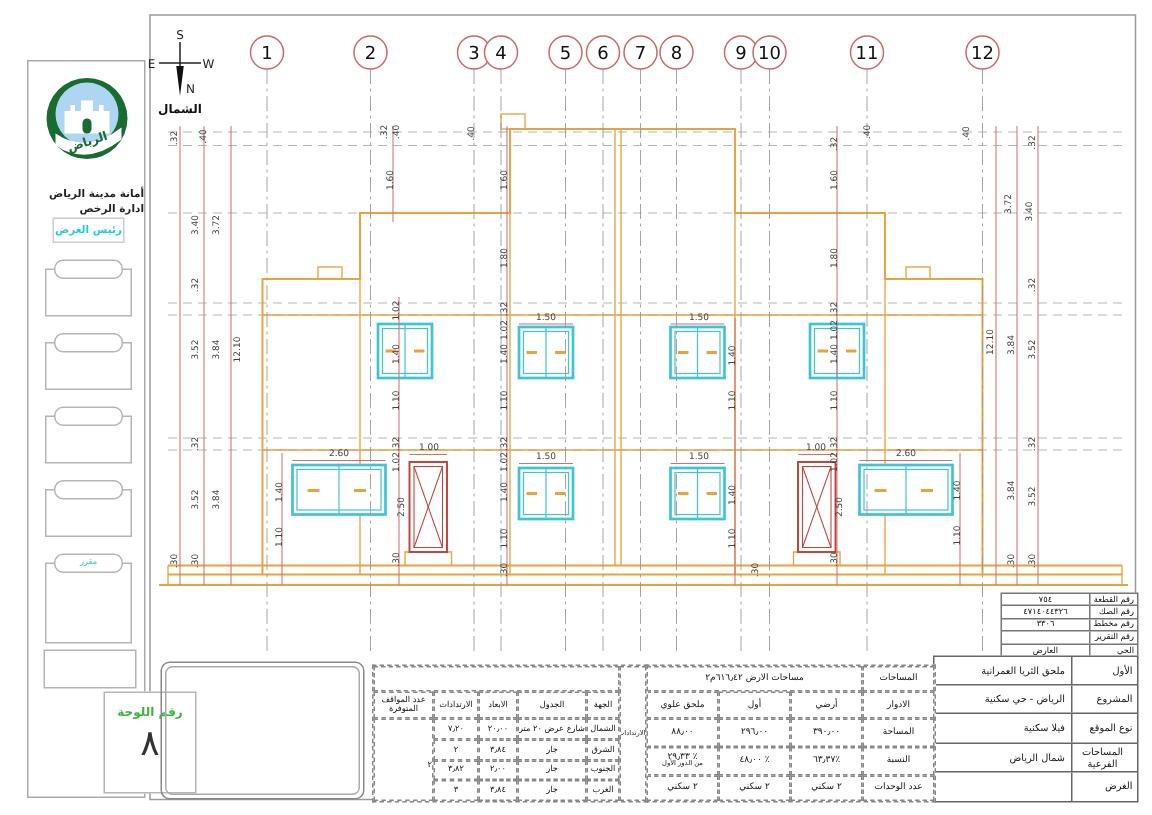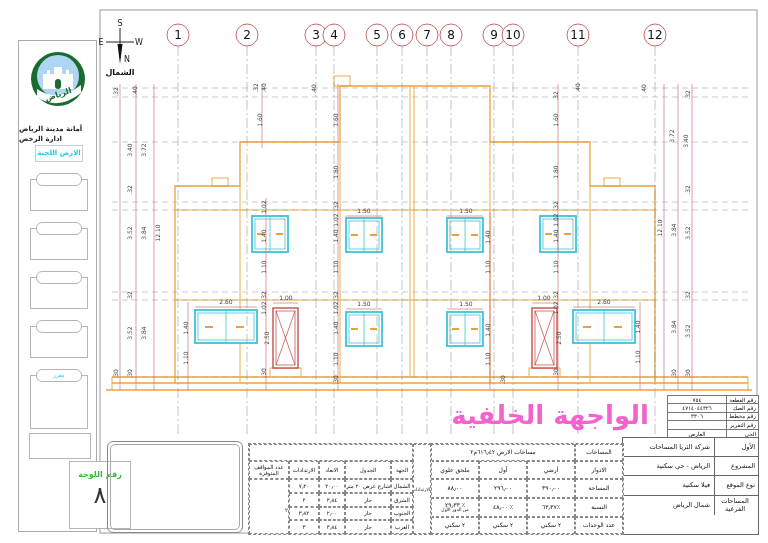--- a/index.html
+++ b/index.html
@@ -19,21 +19,21 @@
   .win-in{stroke:#3fc4d6;stroke-width:.8;fill:none;}
   .handle{stroke:#e8a33f;stroke-width:2;}
   .door{stroke:#c0433b;stroke-width:1.3;fill:#fff;}
   .door-in{stroke:#c0433b;stroke-width:.7;fill:none;}
   .frame{stroke:#9a9a9a;stroke-width:1;fill:none;}
   .compass-line{stroke:#222;stroke-width:1;}
   .compass-letter{font:8px "DejaVu Sans",sans-serif;fill:#222;text-anchor:middle;}
   .compass-label{font:bold 8px "DejaVu Sans",sans-serif;fill:#111;text-anchor:middle;direction:rtl;}
   
   #sidebar{position:absolute;left:18px;top:40px;width:77px;height:490px;border:1px solid #aaa;background:#fff;}
-  .authority{position:absolute;width:77px;text-align:left;font-size:7px;font-weight:bold;color:#222;direction:rtl;}
+  .authority{position:absolute;width:77px;text-align:right;font-size:7px;font-weight:bold;color:#222;direction:rtl;}
   .chief-box{position:absolute;left:16px;top:104px;width:46px;height:15px;border:1px solid #ccc;
              color:#25c8e6;font-size:7px;font-weight:bold;text-align:center;line-height:15px;direction:rtl;}
   .stampbox{position:absolute;left:11px;width:56px;height:30px;border:1px solid #b5b5b5;background:#fff;}
   .stamptab{position:absolute;left:17px;width:44px;height:11px;border:1px solid #b5b5b5;border-radius:6px;
             background:#fff;font-size:5.5px;color:#25c8e6;text-align:center;line-height:11px;direction:rtl;}
   .sheetbox{position:absolute;left:10px;width:60px;border:1px solid #b5b5b5;background:#fff;}
   .sheet-label{margin-top:8px;text-align:center;font-size:8px;font-weight:bold;color:#3db53d;direction:rtl;}
   .sheet-num{text-align:center;font-size:24px;color:#333;margin-top:2px;}
   
   #facade-title{position:absolute;left:450px;top:400px;width:200px;text-align:center;
@@ -341,41 +341,40 @@
       <circle cx="39" cy="27" r="21" fill="#aed6f2"></circle>
       <g clip-path="url(#skyclip)">
         <path d="M24 40 L24 25 L28 25 L28 21 L31 21 L31 25 L35 25 L35 18 L43 18 L43 25 L47 25 L47 21 L50 21 L50 25 L54 25 L54 40 Z" fill="#fff"></path>
         <rect x="36" y="30" width="6" height="10" rx="3" fill="#1a6b2f"></rect>
       </g>
       <path d="M18 40 Q39 54 62 36 L62 44 Q39 62 18 48 Z" fill="#fff"></path>
       <text x="40" y="48" font-size="8" font-weight="bold" fill="#1a6b2f" text-anchor="middle" transform="rotate(-18 40 48)" style="direction:rtl">الرياض</text>
     </svg>
     <div class="authority" style="top:84px;">أمانة مدينة الرياض</div>
     <div class="authority" style="top:94px;">ادارة الرخص</div>
-    <div class="chief-box">الارض اللجنة</div>
+    <div class="chief-box">رئيس الغرض</div>
 
     <div class="stampbox" style="top:138px;"></div>
     <div class="stamptab" style="top:132px;"></div>
     <div class="stampbox" style="top:187px;"></div>
     <div class="stamptab" style="top:181px;"></div>
     <div class="stampbox" style="top:236px;"></div>
     <div class="stamptab" style="top:230px;"></div>
     <div class="stampbox" style="top:285px;"></div>
     <div class="stamptab" style="top:279px;"></div>
     <div class="stampbox" style="top:334px;height:52px;"></div>
     <div class="stamptab" style="top:328px;">مقرر</div>
 
     <div class="sheetbox" style="top:392px;height:24px;"></div>
     <div class="sheetbox" style="top:420px;height:66px;margin-left:40px;">
       <div class="sheet-label">رقم اللوحة</div>
       <div class="sheet-num">٨</div>
     </div>
   </div>
 
-  <div id="facade-title">الواجهة الخلفية</div>
 
   <div class="tbl" id="info-table">
     <div class="row">
       <div class="cell lbl">رقم القطعة</div>
       <div class="cell val">٧٥٤</div>
     </div>
     <div class="row">
       <div class="cell lbl">رقم الصك</div>
       <div class="cell val">٤٧١٤٠٤٤٣٢٦</div>
     </div>
@@ -389,33 +388,37 @@
     </div>
     <div class="row">
       <div class="cell lbl">الحي</div>
       <div class="cell val">العارض</div>
     </div>
   </div>
 
   <div class="tbl" id="title-block">
     <div class="row">
       <div class="cell lbl">الأول</div>
-      <div class="cell val">شركة الثريا المساحات</div>
+      <div class="cell val">ملحق الثريا العمرانية</div>
     </div>
     <div class="row">
       <div class="cell lbl">المشروع</div>
       <div class="cell val">الرياض  -  حي سكنية</div>
     </div>
     <div class="row">
       <div class="cell lbl">نوع الموقع</div>
       <div class="cell val">فيلا سكنية</div>
     </div>
     <div class="row">
       <div class="cell lbl">المساحات الفرعية</div>
       <div class="cell val">شمال الرياض</div>
+    </div>
+    <div class="row">
+      <div class="cell lbl">الغرض</div>
+      <div class="cell val"></div>
     </div>
   </div>
 
   <div id="areas-table" class="tbl">
     <div class="cell" style="grid-column:1/4;grid-row:1;">مساحات الارض ٦١٦٫٤٢م٢</div>
     <div class="cell" style="grid-column:4;grid-row:1;">المساحات</div>
 
     <div class="cell" style="grid-column:1;grid-row:2;">ملحق علوي</div>
     <div class="cell" style="grid-column:2;grid-row:2;">أول</div>
     <div class="cell" style="grid-column:3;grid-row:2;">أرضي</div>

